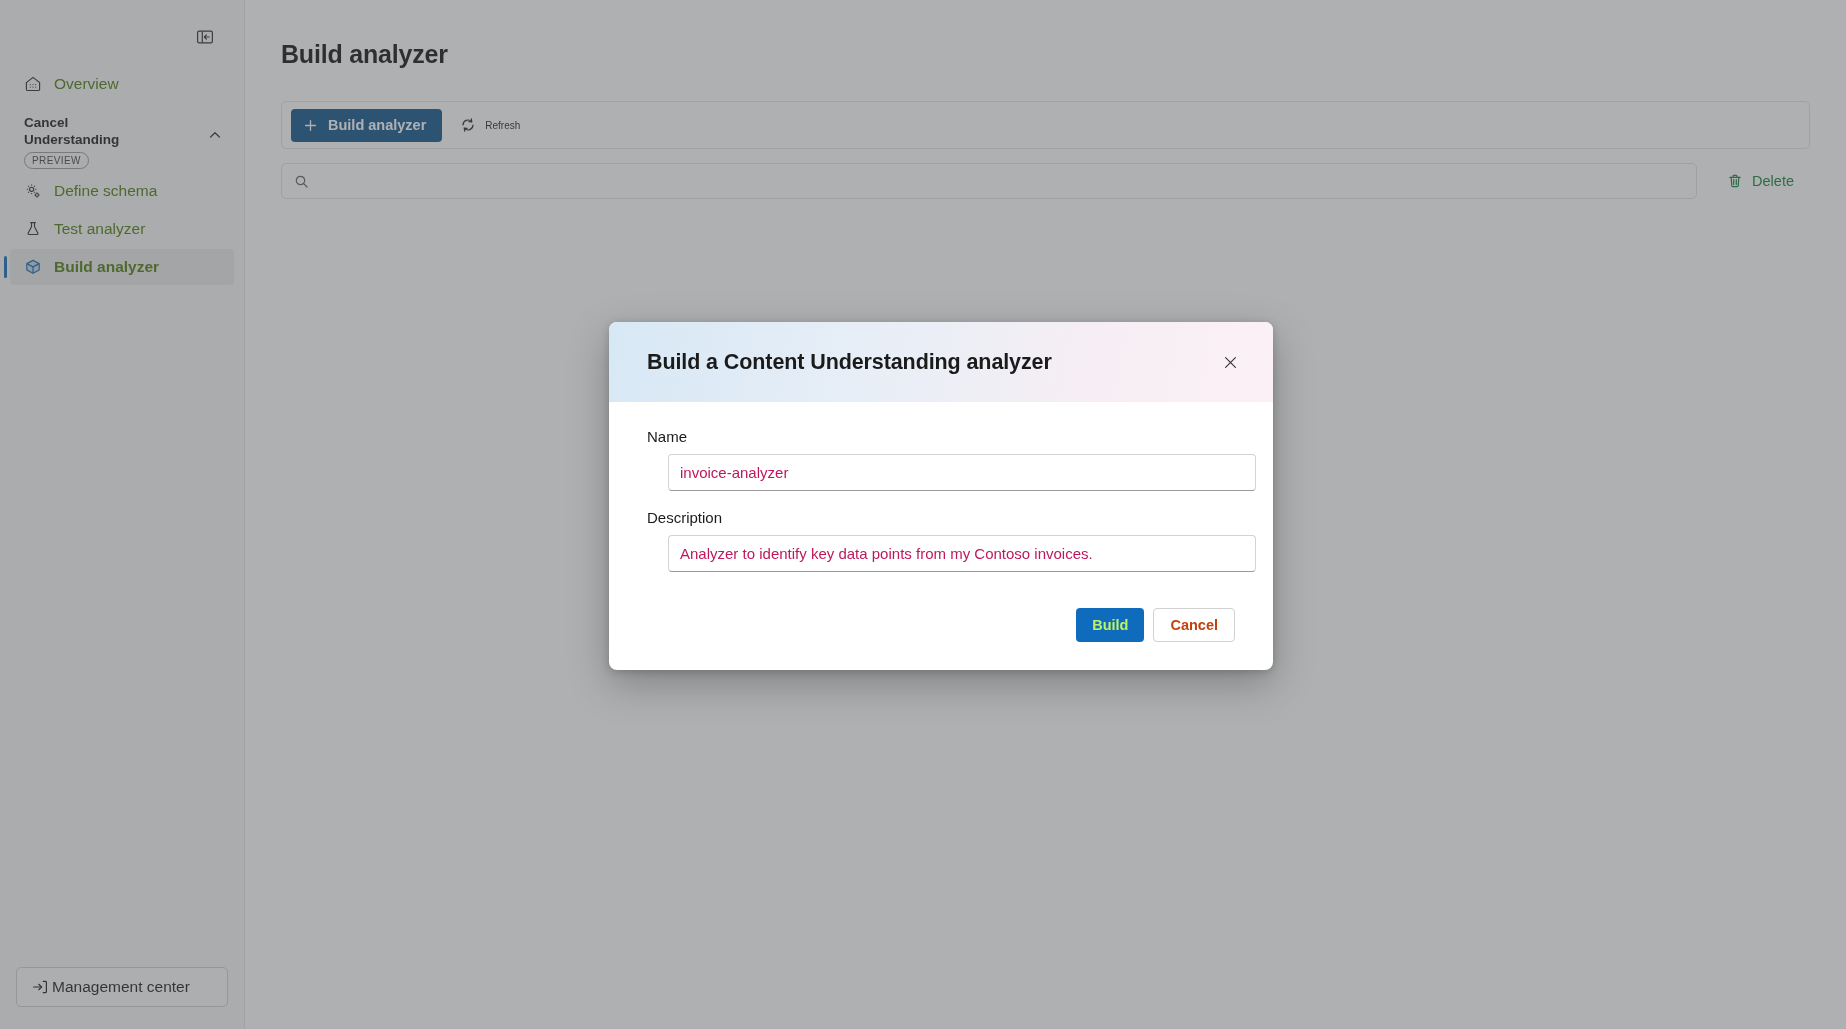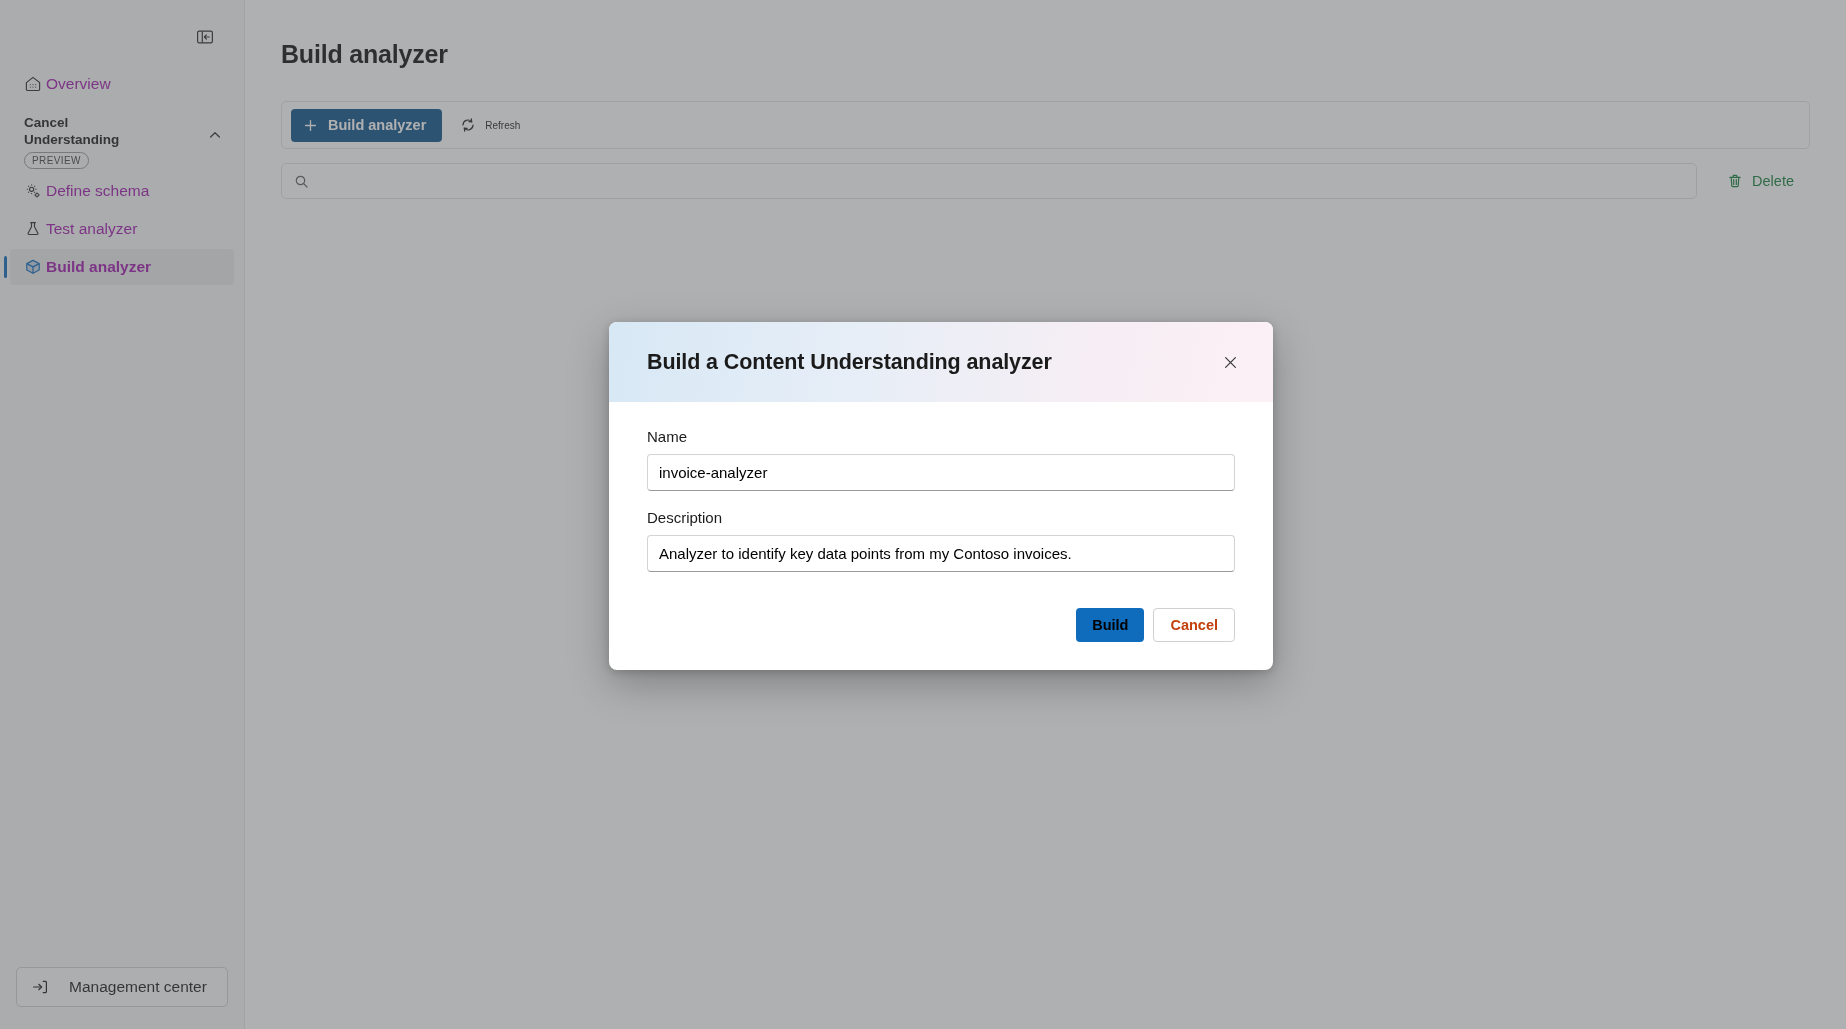--- a/index.html
+++ b/index.html
@@ -42,26 +42,26 @@
     border-radius: 4px;
     cursor: pointer;
     color: #2b2b2b;
   }
   .nav { padding: 8px 10px 0 10px; }
 
   .nav-item {
     position: relative;
     display: flex;
     align-items: center;
-    gap: 4px;
+    gap: 12px;
     height: 36px;
     padding: 0 10px 0 14px;
     border-radius: 4px;
     font-size: 15.5px;
-    color: #a21caf;
+    color: #4d7c0f;
     cursor: pointer;
     margin-bottom: 2px;
   }
   .nav-item .ico {
     width: 18px; height: 18px;
     display: flex; align-items: center; justify-content: center;
     flex: 0 0 18px;
     color: #2b2b2b;
   }
   .nav-item.selected {
@@ -107,21 +107,21 @@
   }
   .chev { color: #2b2b2b; padding-top: 14px; }
 
   .sidebar-bottom {
     margin-top: auto;
     padding: 0 16px 22px 16px;
   }
   .mgmt-btn {
     display: flex;
     align-items: center;
-    gap: 20px;
+    gap: 3px;
     height: 40px;
     padding: 0 14px;
     border: 1px solid #d1d1d1;
     border-radius: 5px;
     background: #fbfbfb;
     font-size: 15.5px;
     color: #1b1b1b;
     cursor: pointer;
   }
 
@@ -272,36 +272,37 @@
   }
   .field input {
     width: 100%;
     height: 37px;
     border: 1px solid #d3d3d3;
     border-bottom: 1px solid #9b9b9b;
     border-radius: 4px;
     padding: 0 11px;
     font-size: 15px;
     font-family: inherit;
-    color: #000000;
+    color: #be185d;
     outline: none;
     background: #ffffff;
+    margin-left: 21px;
   }
   .dialog-footer {
     display: flex;
     justify-content: flex-end;
     gap: 9px;
     padding: 12px 38px 28px 38px;
   }
   .btn-build {
     height: 34px;
     min-width: 68px;
     padding: 0 16px;
     background: #0f6cbd;
-    color: #000000;
+    color: #bef264;
     border: none;
     border-radius: 4px;
     font-size: 14.5px;
     font-weight: 700;
     font-family: inherit;
     cursor: pointer;
   }
   .btn-cancel {
     height: 34px;
     min-width: 78px;

